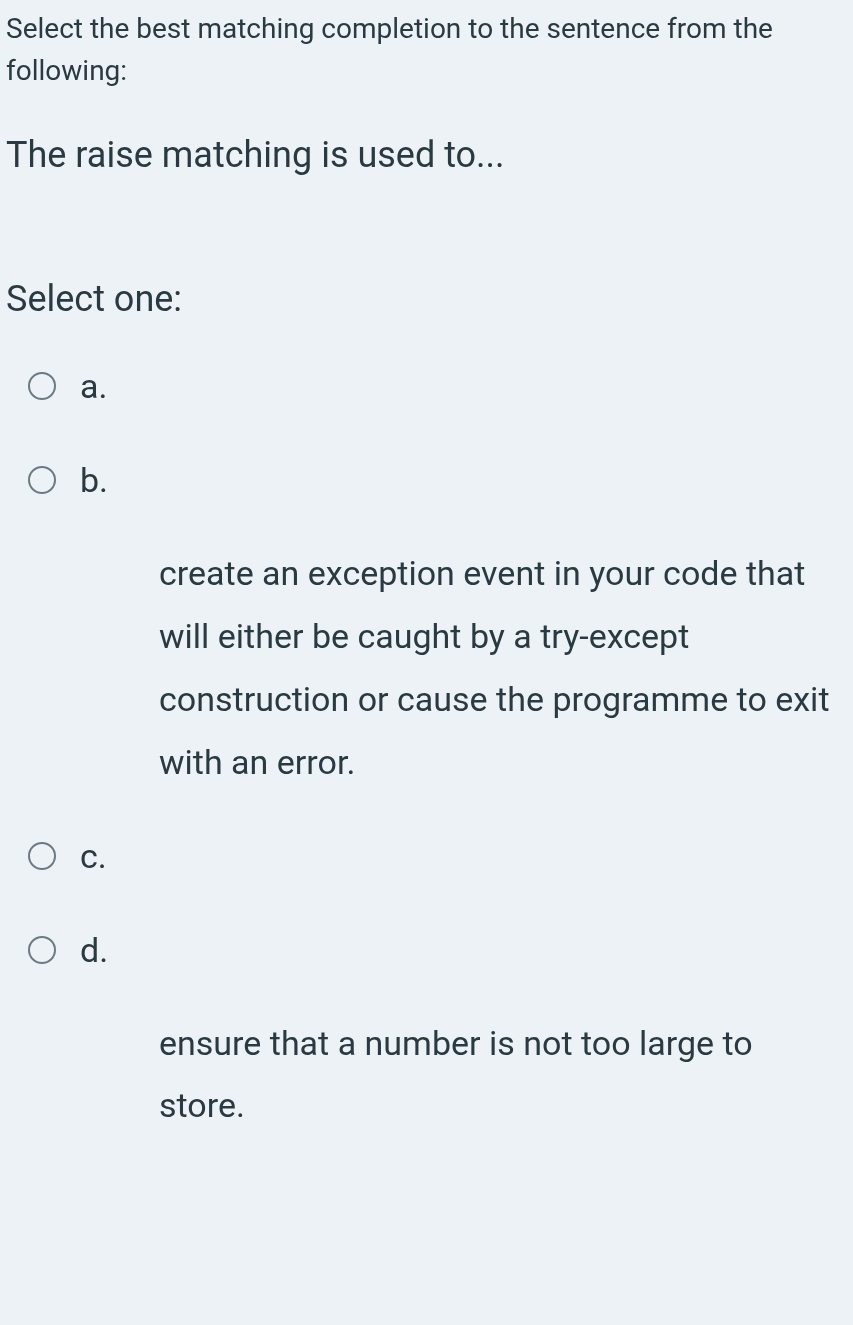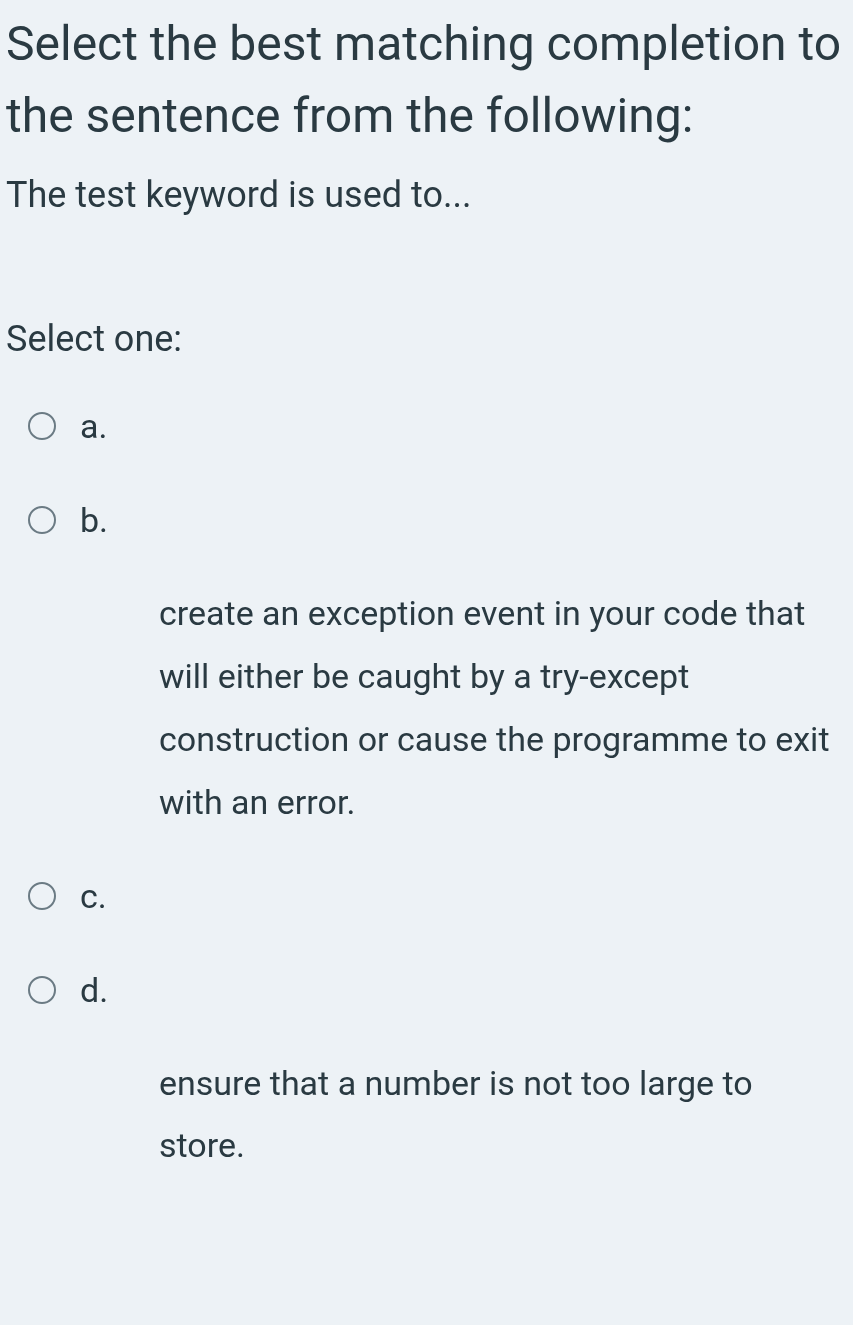--- a/index.html
+++ b/index.html
@@ -9,23 +9,23 @@
   }
   body {
     width: 853px;
     height: 1325px;
     background: #edf2f6;
     font-family: -apple-system, BlinkMacSystemFont, "Segoe UI", Roboto, "Helvetica Neue", Arial, sans-serif;
     color: #2a3a42;
     padding: 8px 6px;
   }
   .question-text {
-    font-size: 48px;
+    font-size: 28px;
     line-height: 1.5;
-    margin-bottom: 16px;
+    margin-bottom: 36px;
   }
   .sentence {
     font-size: 36px;
     line-height: 1.5;
     margin-bottom: 90px;
   }
   .select-label {
     font-size: 36px;
     line-height: 1.5;
     margin-bottom: 40px;
@@ -64,21 +64,21 @@
     margin-bottom: 30px;
   }
   .option:last-child .option-text {
     margin-bottom: 0;
   }
 </style>
 </head>
 <body>
 
 <div class="question-text">Select the best matching completion to the sentence from the following:</div>
-<div class="sentence">The test keyword is used to...</div>
+<div class="sentence">The raise matching is used to...</div>
 <div class="select-label">Select one:</div>
 
 <div class="options">
 
   <div class="option">
     <div class="option-head">
       <div class="radio"></div>
       <div class="option-letter">a.</div>
     </div>
   </div>

